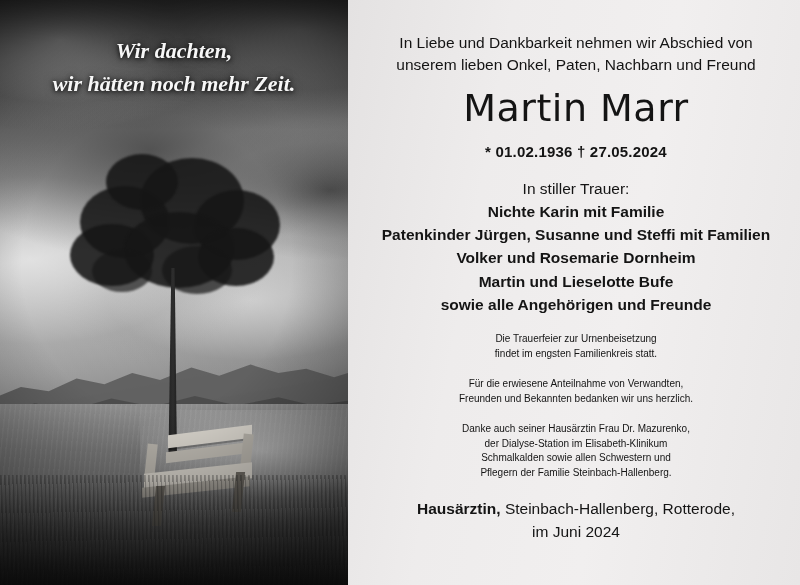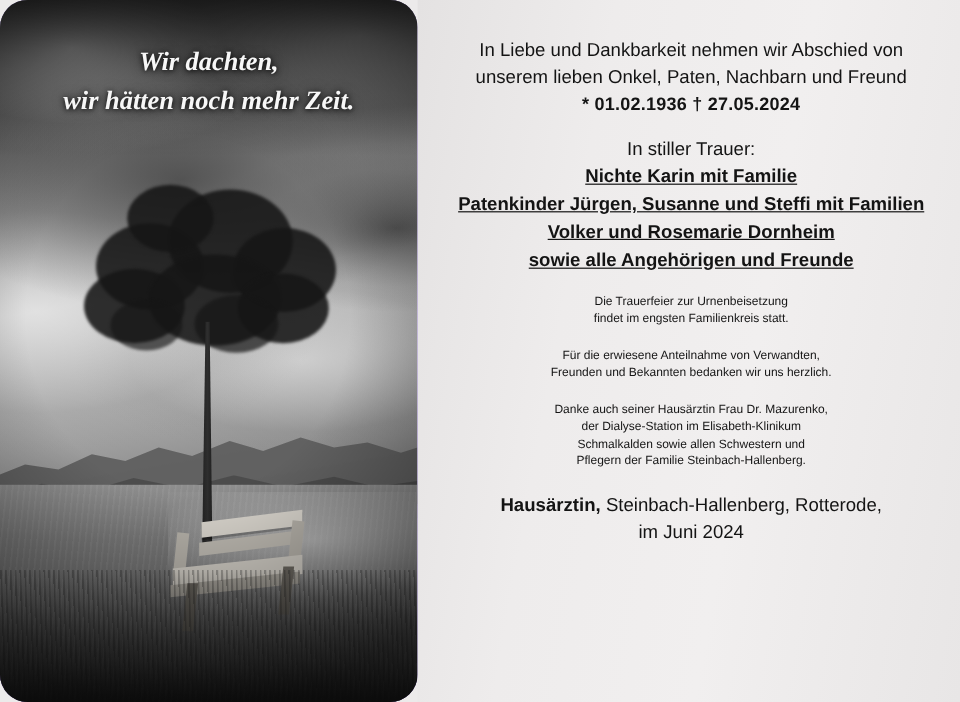--- a/index.html
+++ b/index.html
@@ -17,23 +17,22 @@
     display: flex;
     background: #eceaea;
   }
 
   
   .image-panel {
     position: relative;
     width: 348px;
     height: 585px;
     overflow: hidden;
-    background: #8b5cf6;
+    background: #0369a1;
     flex: 0 0 348px;
-    border-radius: 23px;
   }
   
   .sky {
     position: absolute;
     left: 0; top: 0; right: 0;
     height: 420px;
     background:
       radial-gradient(ellipse 180px 90px at 60px 40px, rgba(245,245,245,0.95) 0%, rgba(180,180,180,0.2) 70%, rgba(0,0,0,0) 100%),
       radial-gradient(ellipse 200px 80px at 300px 30px, rgba(230,230,230,0.85) 0%, rgba(150,150,150,0.15) 75%, rgba(0,0,0,0) 100%),
       radial-gradient(ellipse 220px 110px at 150px 150px, rgba(60,60,60,0.75) 0%, rgba(90,90,90,0.25) 70%, rgba(0,0,0,0) 100%),
@@ -184,33 +183,32 @@
     font-family: "DejaVu Sans", sans-serif;
     font-size: 38px;
     font-weight: normal;
     letter-spacing: 0.5px;
     margin-top: 12px;
     line-height: 1.05;
   }
   .dates {
     font-size: 15px;
     font-weight: bold;
-    margin-top: 2px;
+    margin-top: 14px;
     letter-spacing: .2px;
   }
   .mourn-head {
     font-size: 15.5px;
     margin-top: 20px;
   }
   .mourners {
     font-size: 15.5px;
     font-weight: bold;
     line-height: 1.5;
     margin-top: 2px;
-    text-decoration: underline;
   }
   .para {
     font-size: 10px;
     line-height: 1.45;
     margin-top: 16px;
     max-width: 430px;
   }
   .closing {
     font-size: 15.5px;
     line-height: 1.45;
@@ -264,29 +262,31 @@
     </div>
   </div>
 
   <div class="text-panel">
 
     <div class="intro">
       <div>In Liebe und Dankbarkeit nehmen wir Abschied von</div>
       <div>unserem lieben Onkel, Paten, Nachbarn und Freund</div>
     </div>
 
+    <div class="name">Martin Marr</div>
 
     <div class="dates">* 01.02.1936   † 27.05.2024</div>
 
     <div class="mourn-head">In stiller Trauer:</div>
 
     <div class="mourners">
       <div>Nichte Karin mit Familie</div>
       <div>Patenkinder Jürgen, Susanne und Steffi mit Familien</div>
       <div>Volker und Rosemarie Dornheim</div>
+      <div>Martin und Lieselotte Bufe</div>
       <div>sowie alle Angehörigen und Freunde</div>
     </div>
 
     <div class="para">
       <div>Die Trauerfeier zur Urnenbeisetzung</div>
       <div>findet im engsten Familienkreis statt.</div>
     </div>
 
     <div class="para">
       <div>Für die erwiesene Anteilnahme von Verwandten,</div>

